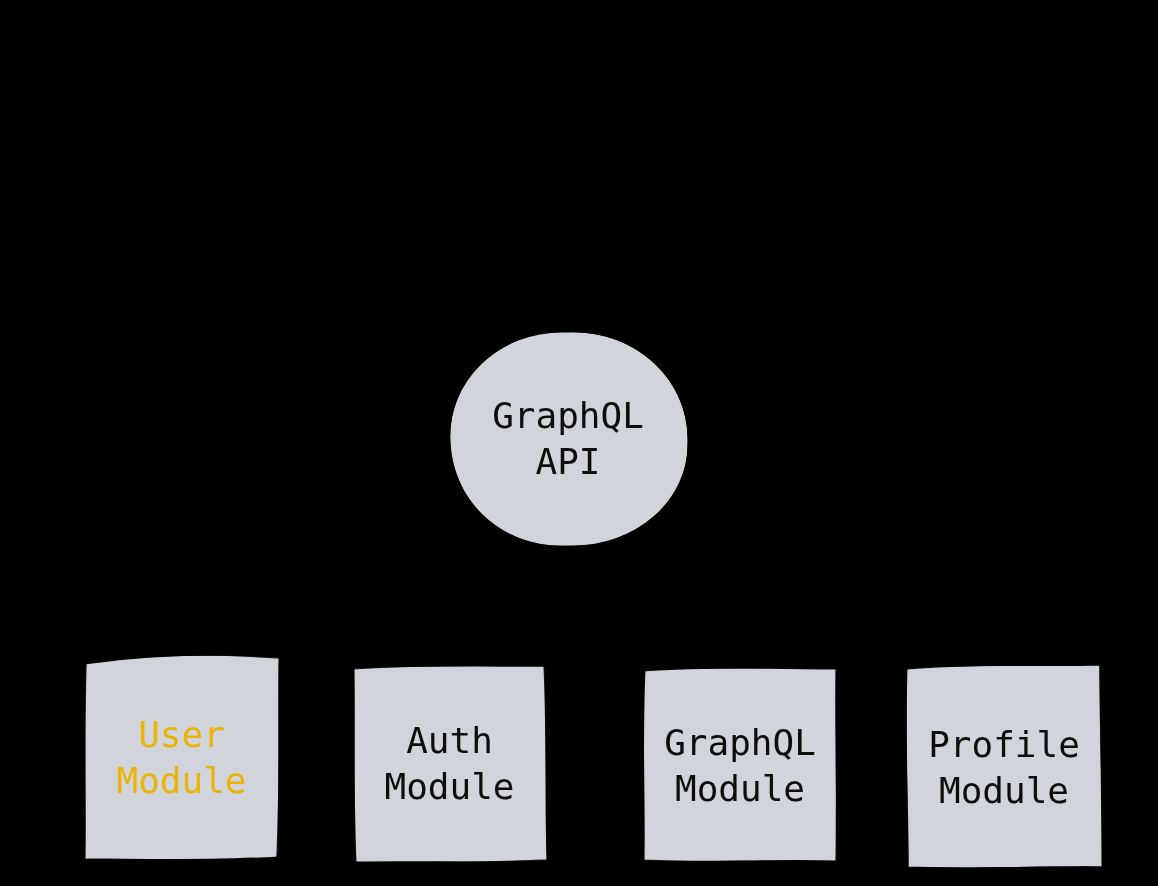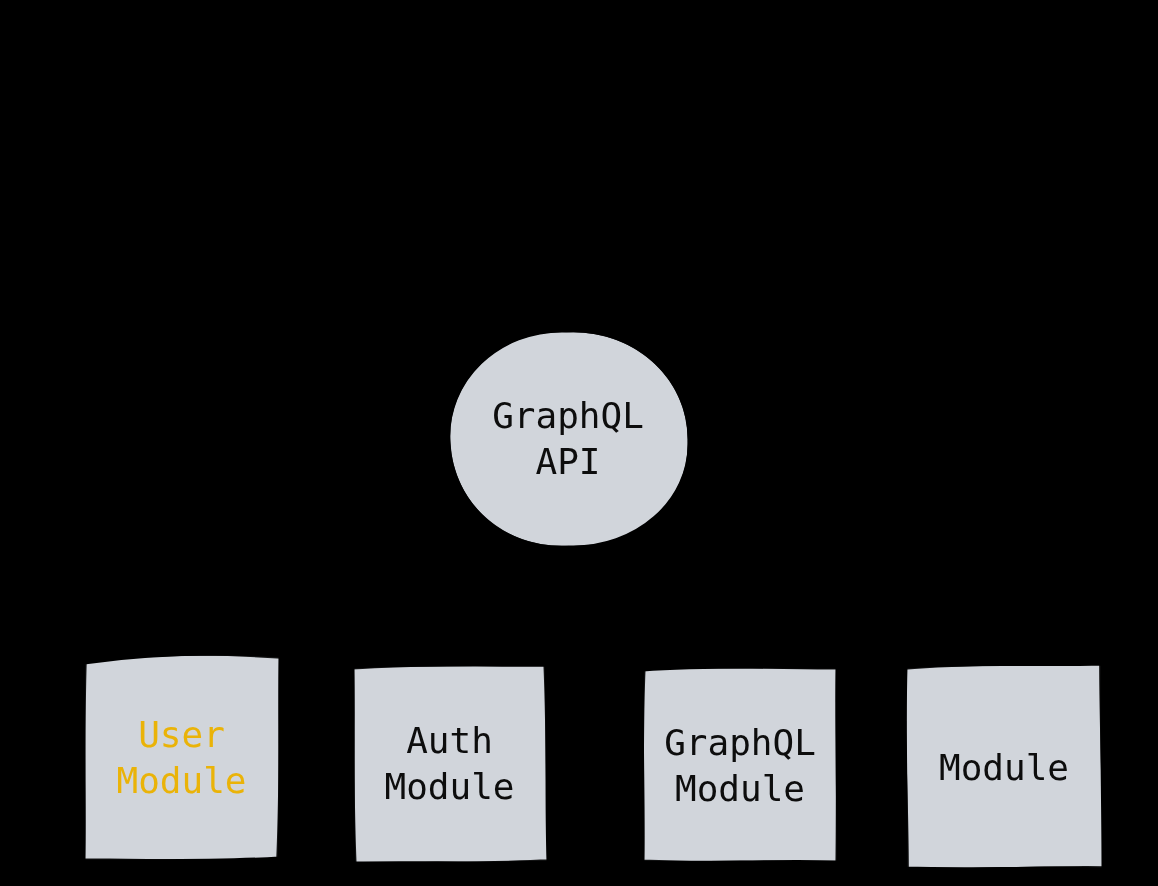--- a/index.html
+++ b/index.html
@@ -104,16 +104,17 @@
     <span>Auth</span>
     <span>Module</span>
   </div>
 
   <div class="label lbl-gallery" style="color: rgb(13, 13, 13);">
     <span>GraphQL</span>
     <span>Module</span>
   </div>
 
   <div class="label lbl-profile" style="color: rgb(13, 13, 13);">
+    <span>Profile</span>
     <span>Module</span>
   </div>
 
 </div>
 
 </body></html>

